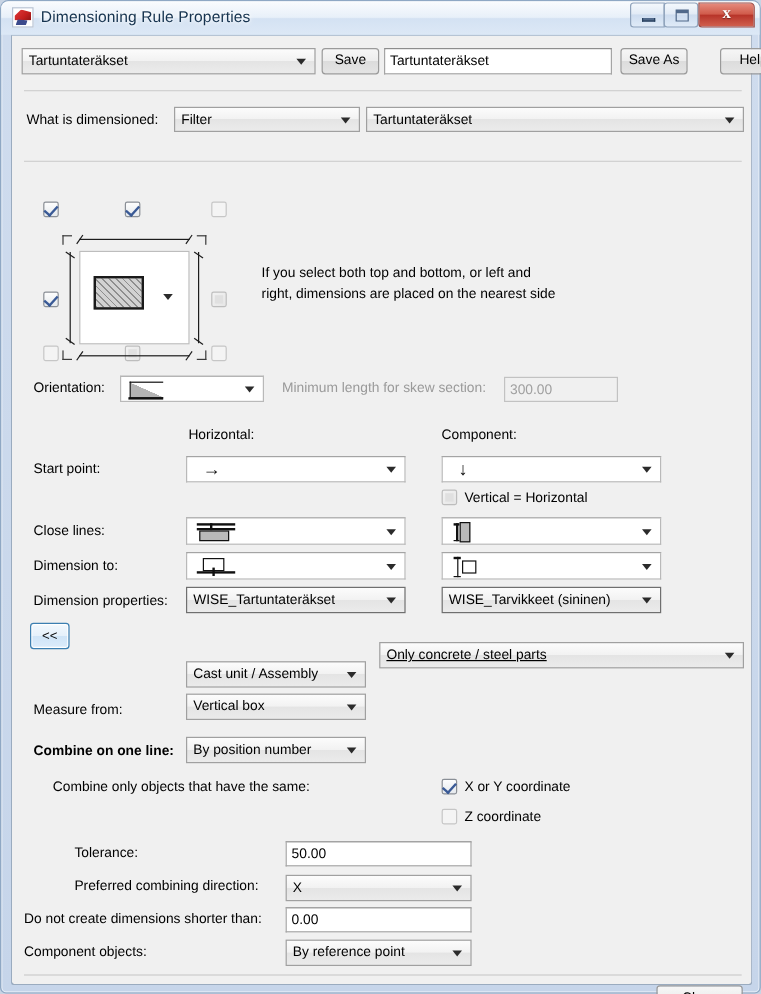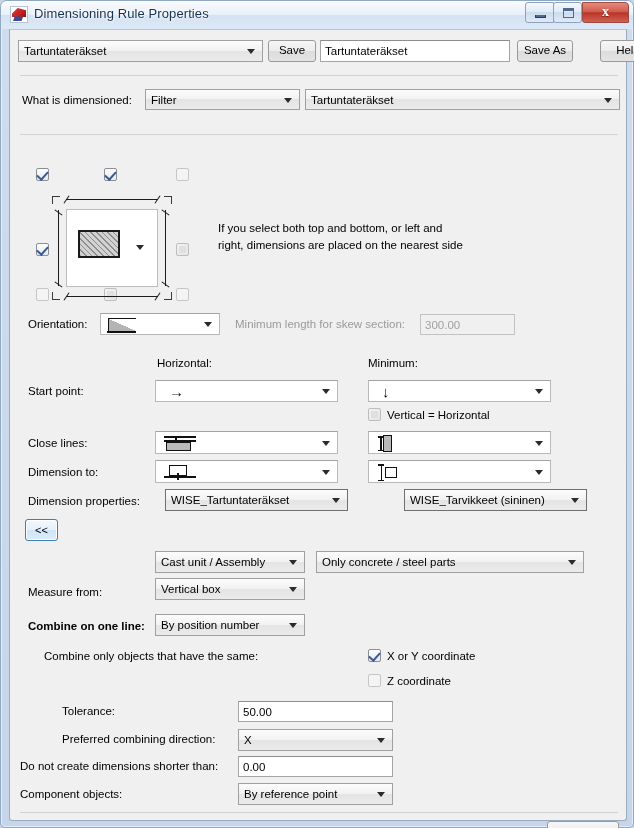--- a/index.html
+++ b/index.html
@@ -361,21 +361,21 @@
       <span class="arrow"></span>
     </div>
 
     <div class="lbl dim" style="left:225px; top:288px;">Minimum length for skew section:</div>
 
     <div class="txt disabled" style="left:410px; top:284px; width:95px; height:21px;">
       <span>300.00</span>
     </div>
 
     <div class="lbl" style="left:147px; top:327px;">Horizontal:</div>
-    <div class="lbl" style="left:358px; top:327px;">Minimum:</div>
+    <div class="lbl" style="left:358px; top:327px;">Component:</div>
 
     <div class="lbl" style="left:18px; top:355px;">Start point:</div>
 
     <div class="cb white" style="left:145px; top:350px; width:183px; height:22px;">
       <span style="font-size:15px; line-height:1; color:#111; margin-left:8px;">→</span>
       <span class="arrow"></span>
     </div>
 
     <div class="cb white" style="left:358px; top:350px; width:183px; height:22px;">
       <span style="font-size:15px; line-height:1; color:#111; margin-left:8px;">↓</span>
@@ -425,42 +425,42 @@
         <span class="ic-line" style="left:0px; top:0px; width:6px; height:1.5px;"></span>
         <span class="ic-line" style="left:2.5px; top:0px; width:1.5px; height:17px;"></span>
         <span class="ic-line" style="left:0px; top:15.5px; width:6px; height:1.5px;"></span>
         <span class="ic-rect" style="left:7px; top:3px; width:12px; height:11px;"></span>
       </span>
       <span class="arrow"></span>
     </div>
 
     <div class="lbl" style="left:18px; top:465px;">Dimension properties:</div>
 
-    <div class="cb strong" style="left:145px; top:459px; width:183px; height:22px;margin-left:10px;">
+    <div class="cb strong" style="left:145px; top:459px; width:183px; height:22px;">
       <span>WISE_Tartuntateräkset</span>
       <span class="arrow"></span>
     </div>
 
-    <div class="cb strong" style="left:358px; top:459px; width:183px; height:22px;margin-left:36px;">
+    <div class="cb strong" style="left:358px; top:459px; width:183px; height:22px;">
       <span>WISE_Tarvikkeet (sininen)</span>
       <span class="arrow"></span>
     </div>
 
     <div class="btn focusb" style="left:15px; top:489px; width:33px; height:22px;">
       <span style="font-size:11px;">&lt;&lt;</span>
     </div>
 
     <div class="lbl" style="left:18px; top:556px;">Measure from:</div>
 
     <div class="cb" style="left:145px; top:521px; width:150px; height:22px;">
       <span>Cast unit / Assembly</span>
       <span class="arrow"></span>
     </div>
 
-    <div class="cb" style="left:306px; top:521px; width:268px; height:22px;">
+    <div class="cb" style="left:306px; top:505px; width:304px; height:22px;text-decoration:underline;">
       <span>Only concrete / steel parts</span>
       <span class="arrow"></span>
     </div>
 
     <div class="cb" style="left:145px; top:548px; width:150px; height:22px;">
       <span>Vertical box</span>
       <span class="arrow"></span>
     </div>
 
     <div class="lbl" style="left:18px; top:590px;font-weight:bold;">Combine on one line:</div>

